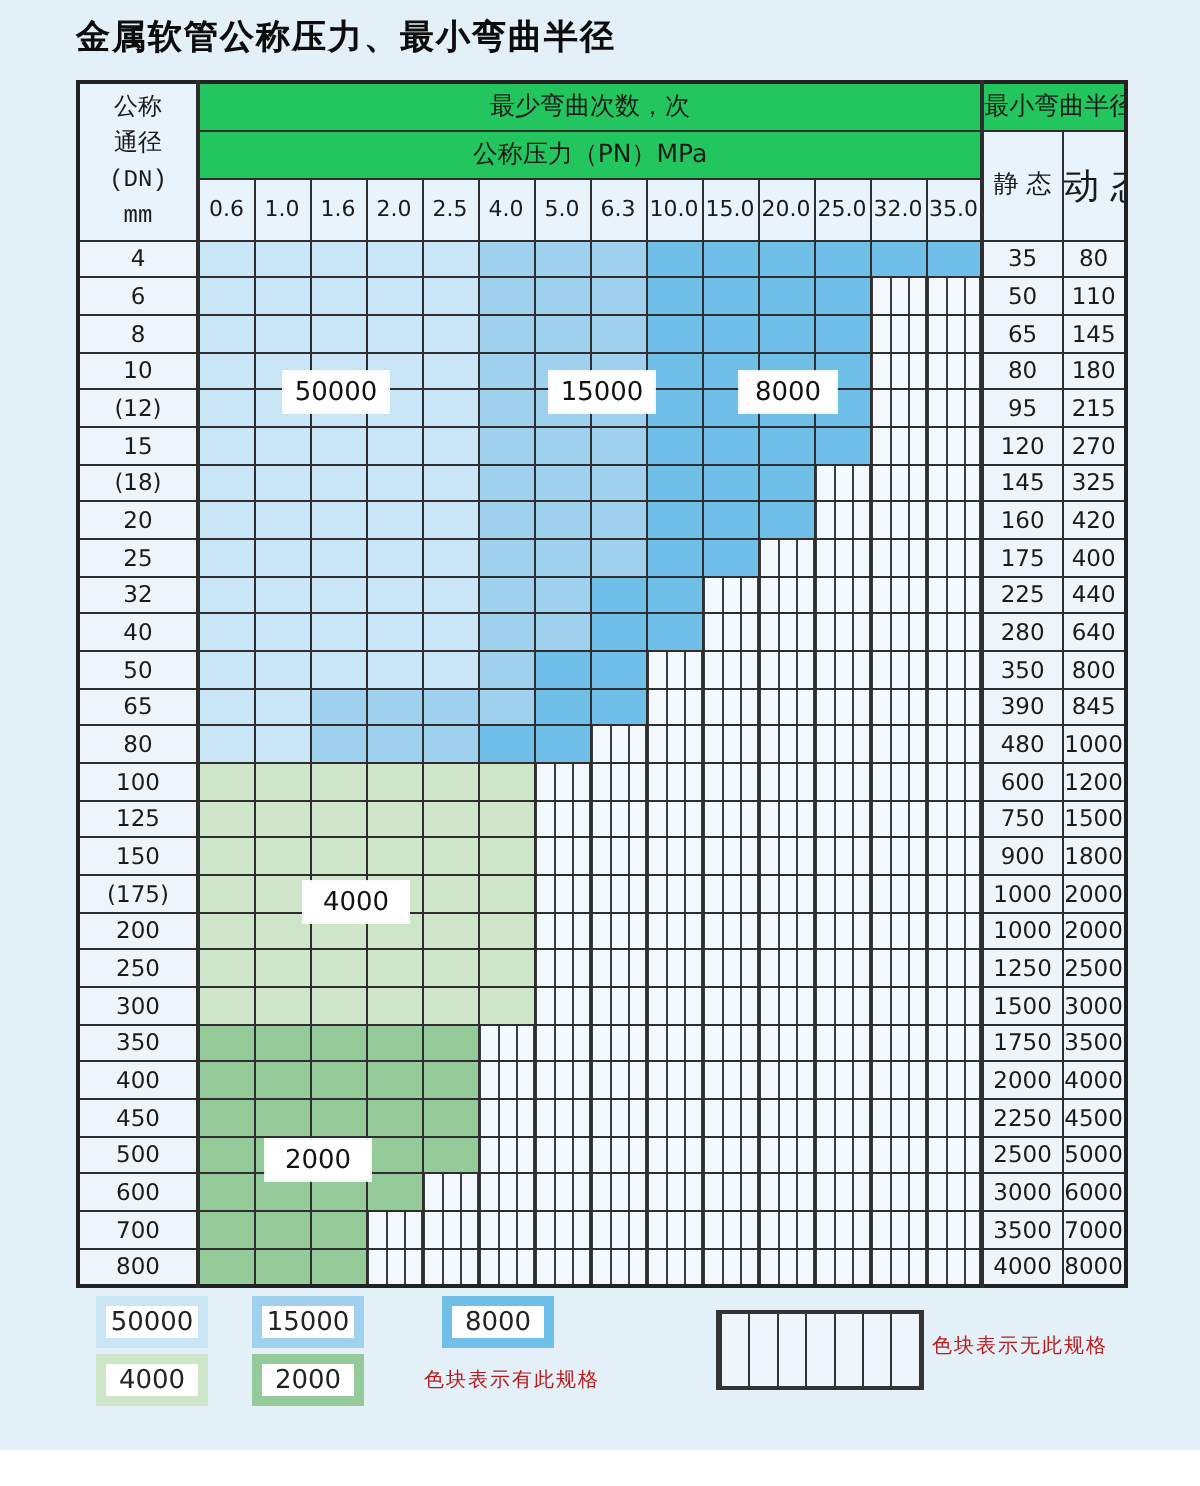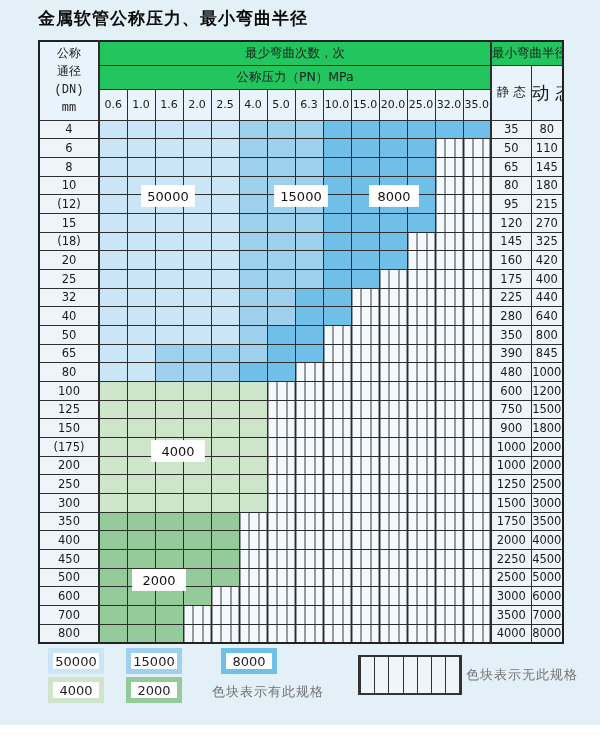--- a/index.html
+++ b/index.html
@@ -28,21 +28,21 @@
   td.b8{background:var(--c-b8);}
   td.g4{background:var(--c-g4);}
   td.g2{background:var(--c-g2);}
   td.hatch{background-color:#f3f9fd;
     background-image:repeating-linear-gradient(90deg,#3c3c3c 0px,#3c3c3c 1px,transparent 1px,transparent 9.3px);}
   .overlay-label{position:absolute;background:#ffffff;font-size:13px;color:#111;
     display:flex;align-items:center;justify-content:center;height:20px;box-shadow:0 0 0 1px rgba(255,255,255,0.9);}
   .legend{position:absolute;left:0;top:646px;width:600px;height:95px;}
   .legend-swatch{position:absolute;width:46px;height:16px;background:#fff;
     border:5px solid #ccc;font-size:13px;color:#222;display:flex;align-items:center;justify-content:center;}
-  .legend-text{position:absolute;font-size:13px;color:#737373;letter-spacing:1px;}
+  .legend-text{position:absolute;font-size:10px;color:#b91c1c;letter-spacing:1px;}
   .legend-hatch{position:absolute;left:358px;top:9px;width:100px;height:36px;background-color:#eef6fc;
     border:2px solid #333;
     background-image:repeating-linear-gradient(90deg,#333 0px,#333 1px,transparent 1px,transparent 14.2px);}
 </style>
 </head>
 <body>
 
 <div class="page">
   <div class="title">金属软管公称压力、最小弯曲半径</div>
 

